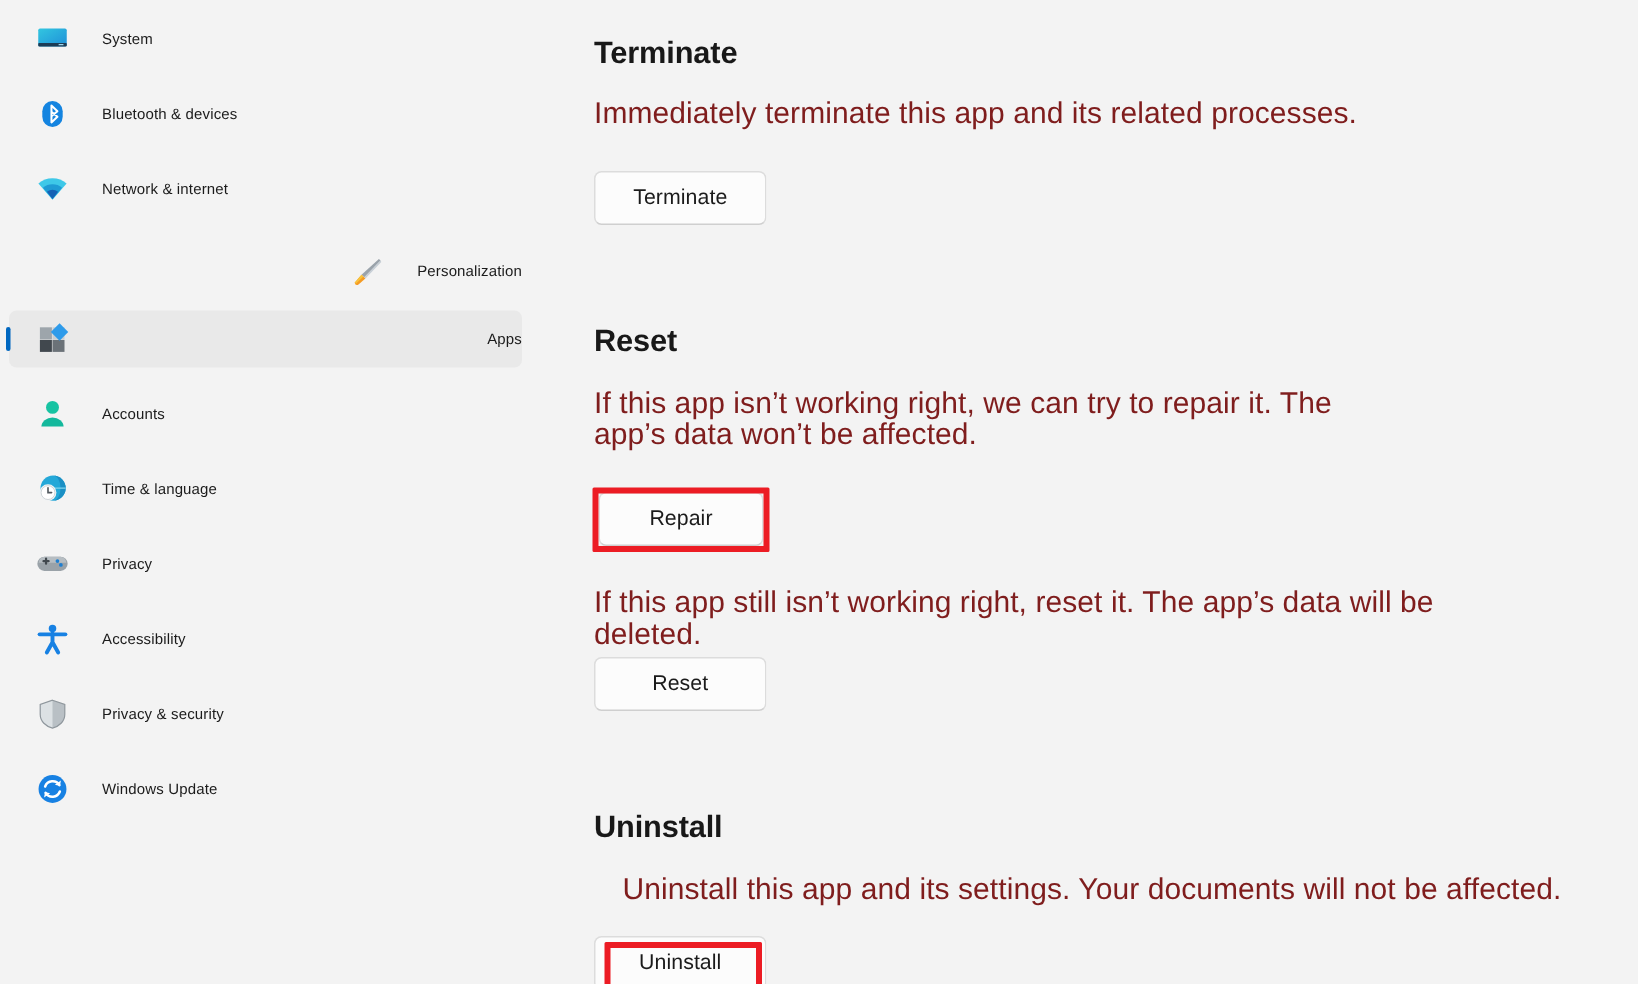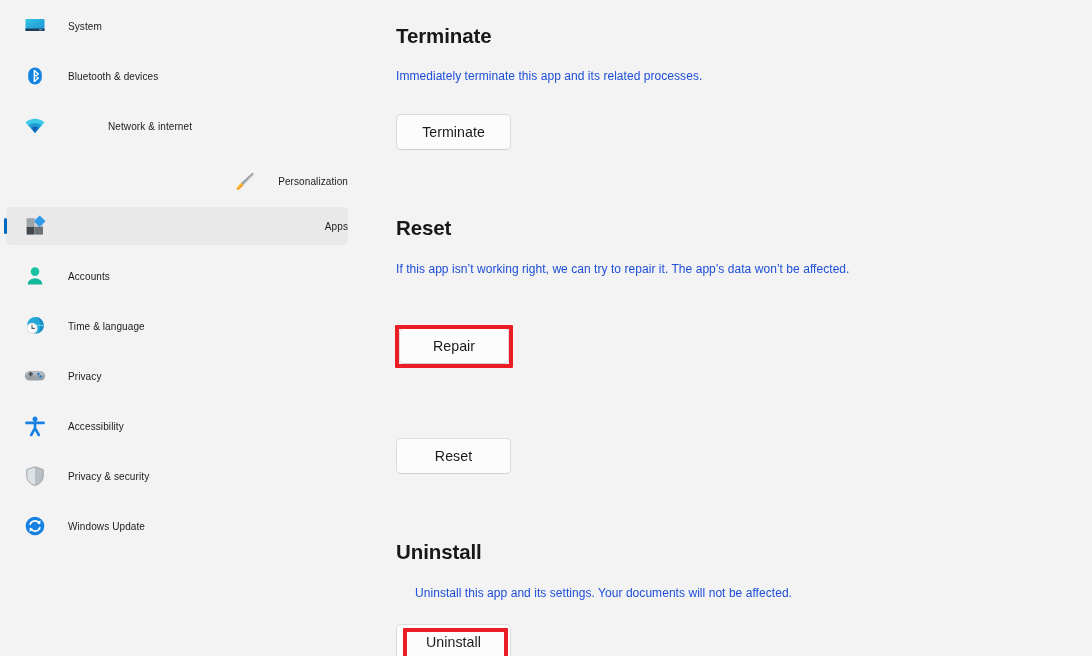--- a/index.html
+++ b/index.html
@@ -90,22 +90,22 @@
     font-size: 20.5px;
     font-weight: 600;
     color: #181818;
     letter-spacing: -0.1px;
     white-space: nowrap;
   }
 
   .section-desc {
     position: absolute;
     left: 32px;
-    font-size: 12px;
-    color: #1d4ed8;
+    font-size: 20px;
+    color: #7f1d1d;
     letter-spacing: 0.05px;
     line-height: 21px;
   }
 
   .wbtn {
     position: absolute;
     height: 36px;
     background: #fcfcfc;
     border: 1px solid #dcdcdc;
     border-bottom-color: #cfcfcf;
@@ -157,21 +157,21 @@
       <span class="nav-icon">
         <svg width="22" height="22" viewBox="0 0 22 22">
           <rect x="4.2" y="2.4" width="13.6" height="17.2" rx="6.8" fill="#1484e0"></rect>
           <path d="M10.3 5.4 L14.3 9.1 L10.3 12.5 L10.3 5.4 Z M10.3 9.5 L14.3 12.9 L10.3 16.6 L10.3 9.5 Z" fill="none" stroke="#ffffff" stroke-width="1.35" stroke-linejoin="round" stroke-linecap="round"></path>
           <path d="M7.9 7.6 L13.7 14.3 M7.9 14.3 L13.7 7.6" stroke="#ffffff" stroke-width="0"></path>
         </svg>
       </span>
       <span class="nav-label">Bluetooth &amp; devices</span>
     </div>
 
-    <div class="nav-item" style="top:107px;position:absolute;left:0;right:6px;gap:40px;">
+    <div class="nav-item" style="top:107px;position:absolute;left:0;right:6px;">
       <span class="nav-icon">
         <svg width="22" height="22" viewBox="0 0 22 22">
           <path d="M1.6 7.4 A14 14 0 0 1 20.4 7.4 L11 18.2 Z" fill="#3ec8e8"></path>
           <path d="M4.6 10.2 A10 10 0 0 1 17.4 10.2 L11 17.9 Z" fill="#1f9bd4"></path>
           <path d="M7.3 12.9 A6.2 6.2 0 0 1 14.7 12.9 L11 17.6 Z" fill="#1562b5"></path>
         </svg>
       </span>
       <span class="nav-label">Network &amp; internet</span>
     </div>
 
@@ -284,20 +284,21 @@
     <button class="wbtn" style="left:32px; top:114px; width:115px;">Terminate</button>
 
     <h2 class="section-title" style="top:216px;">Reset</h2>
 
     <p class="section-desc" style="top:259px; width:522px;">If this app isn’t working right, we can try to repair it. The app’s data won’t be affected.</p>
 
     <button class="wbtn" style="left:35px; top:328px; width:110px;">Repair</button>
 
     <div class="highlight-box" style="left:31px; top:325px; width:118px; height:43px;"></div>
 
+    <p class="section-desc" style="top:392px; width:600px;">If this app still isn’t working right, reset it. The app’s data will be deleted.</p>
 
     <button class="wbtn" style="left:32px; top:438px; width:115px;">Reset</button>
 
     <h2 class="section-title" style="top:540px;">Uninstall</h2>
 
     <p class="section-desc" style="top:583px; width:640px;margin-left:19px;">Uninstall this app and its settings. Your documents will not be affected.</p>
 
     <button class="wbtn" style="left:32px; top:624px; width:115px;">Uninstall</button>
 
     <div class="highlight-box" style="left:39px; top:628px; width:105px; height:36px;"></div>

